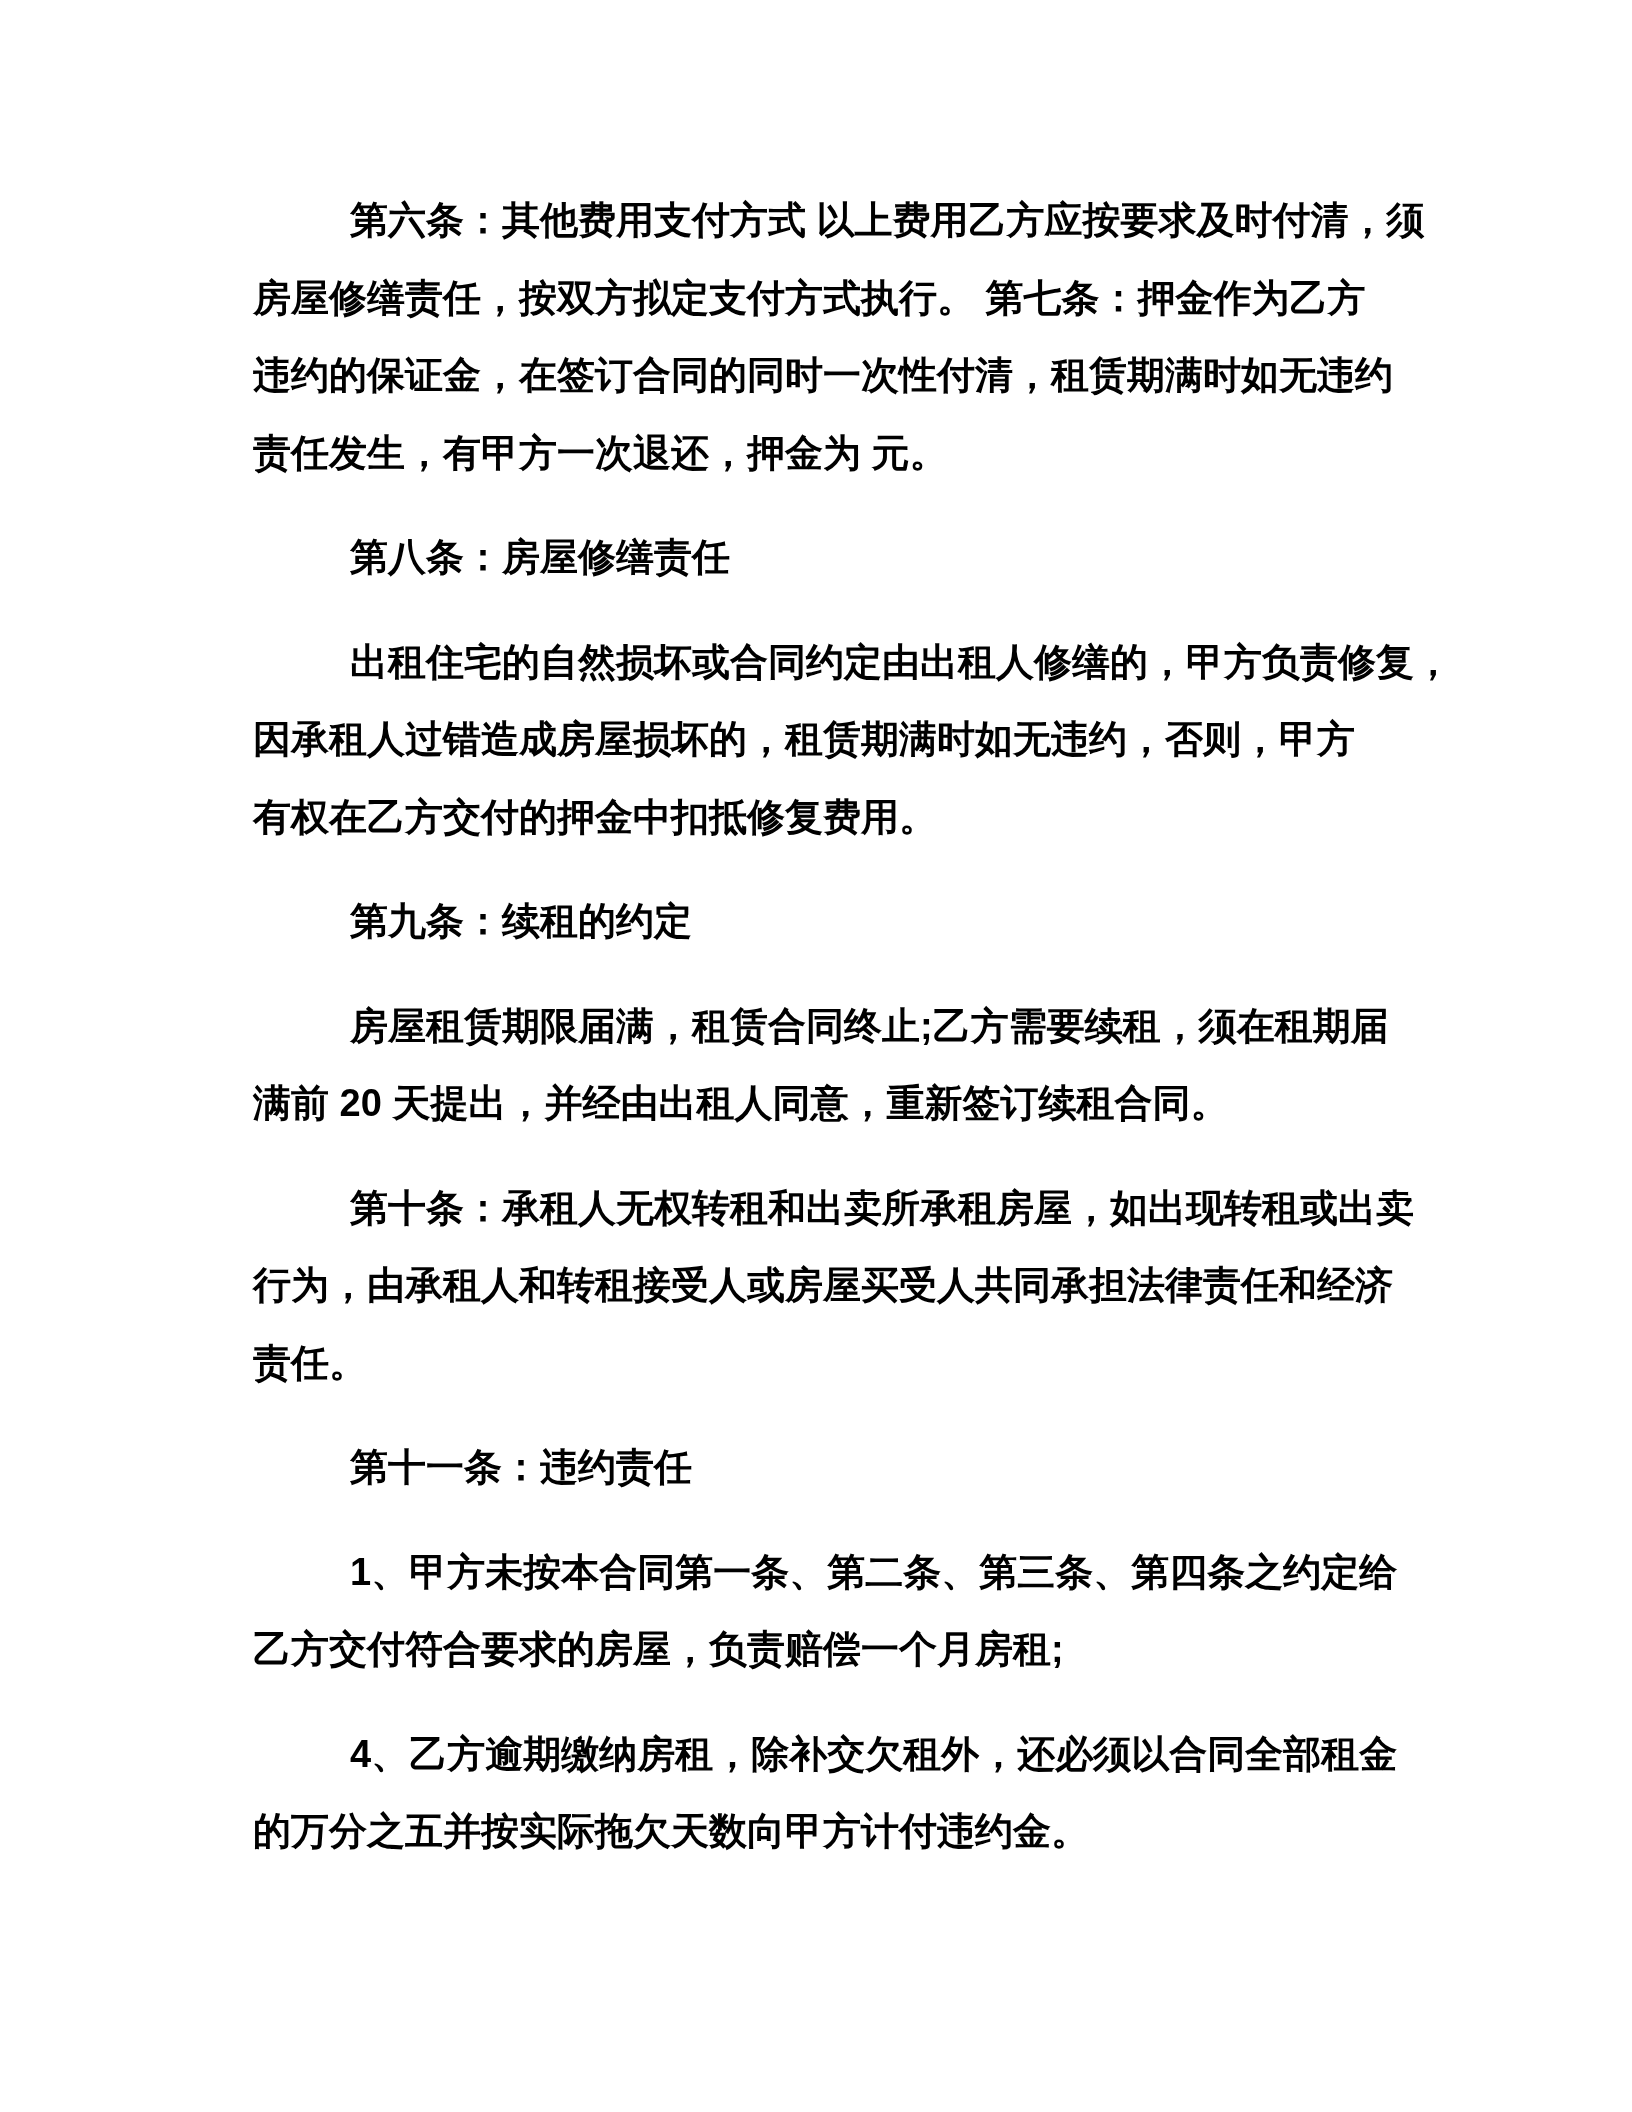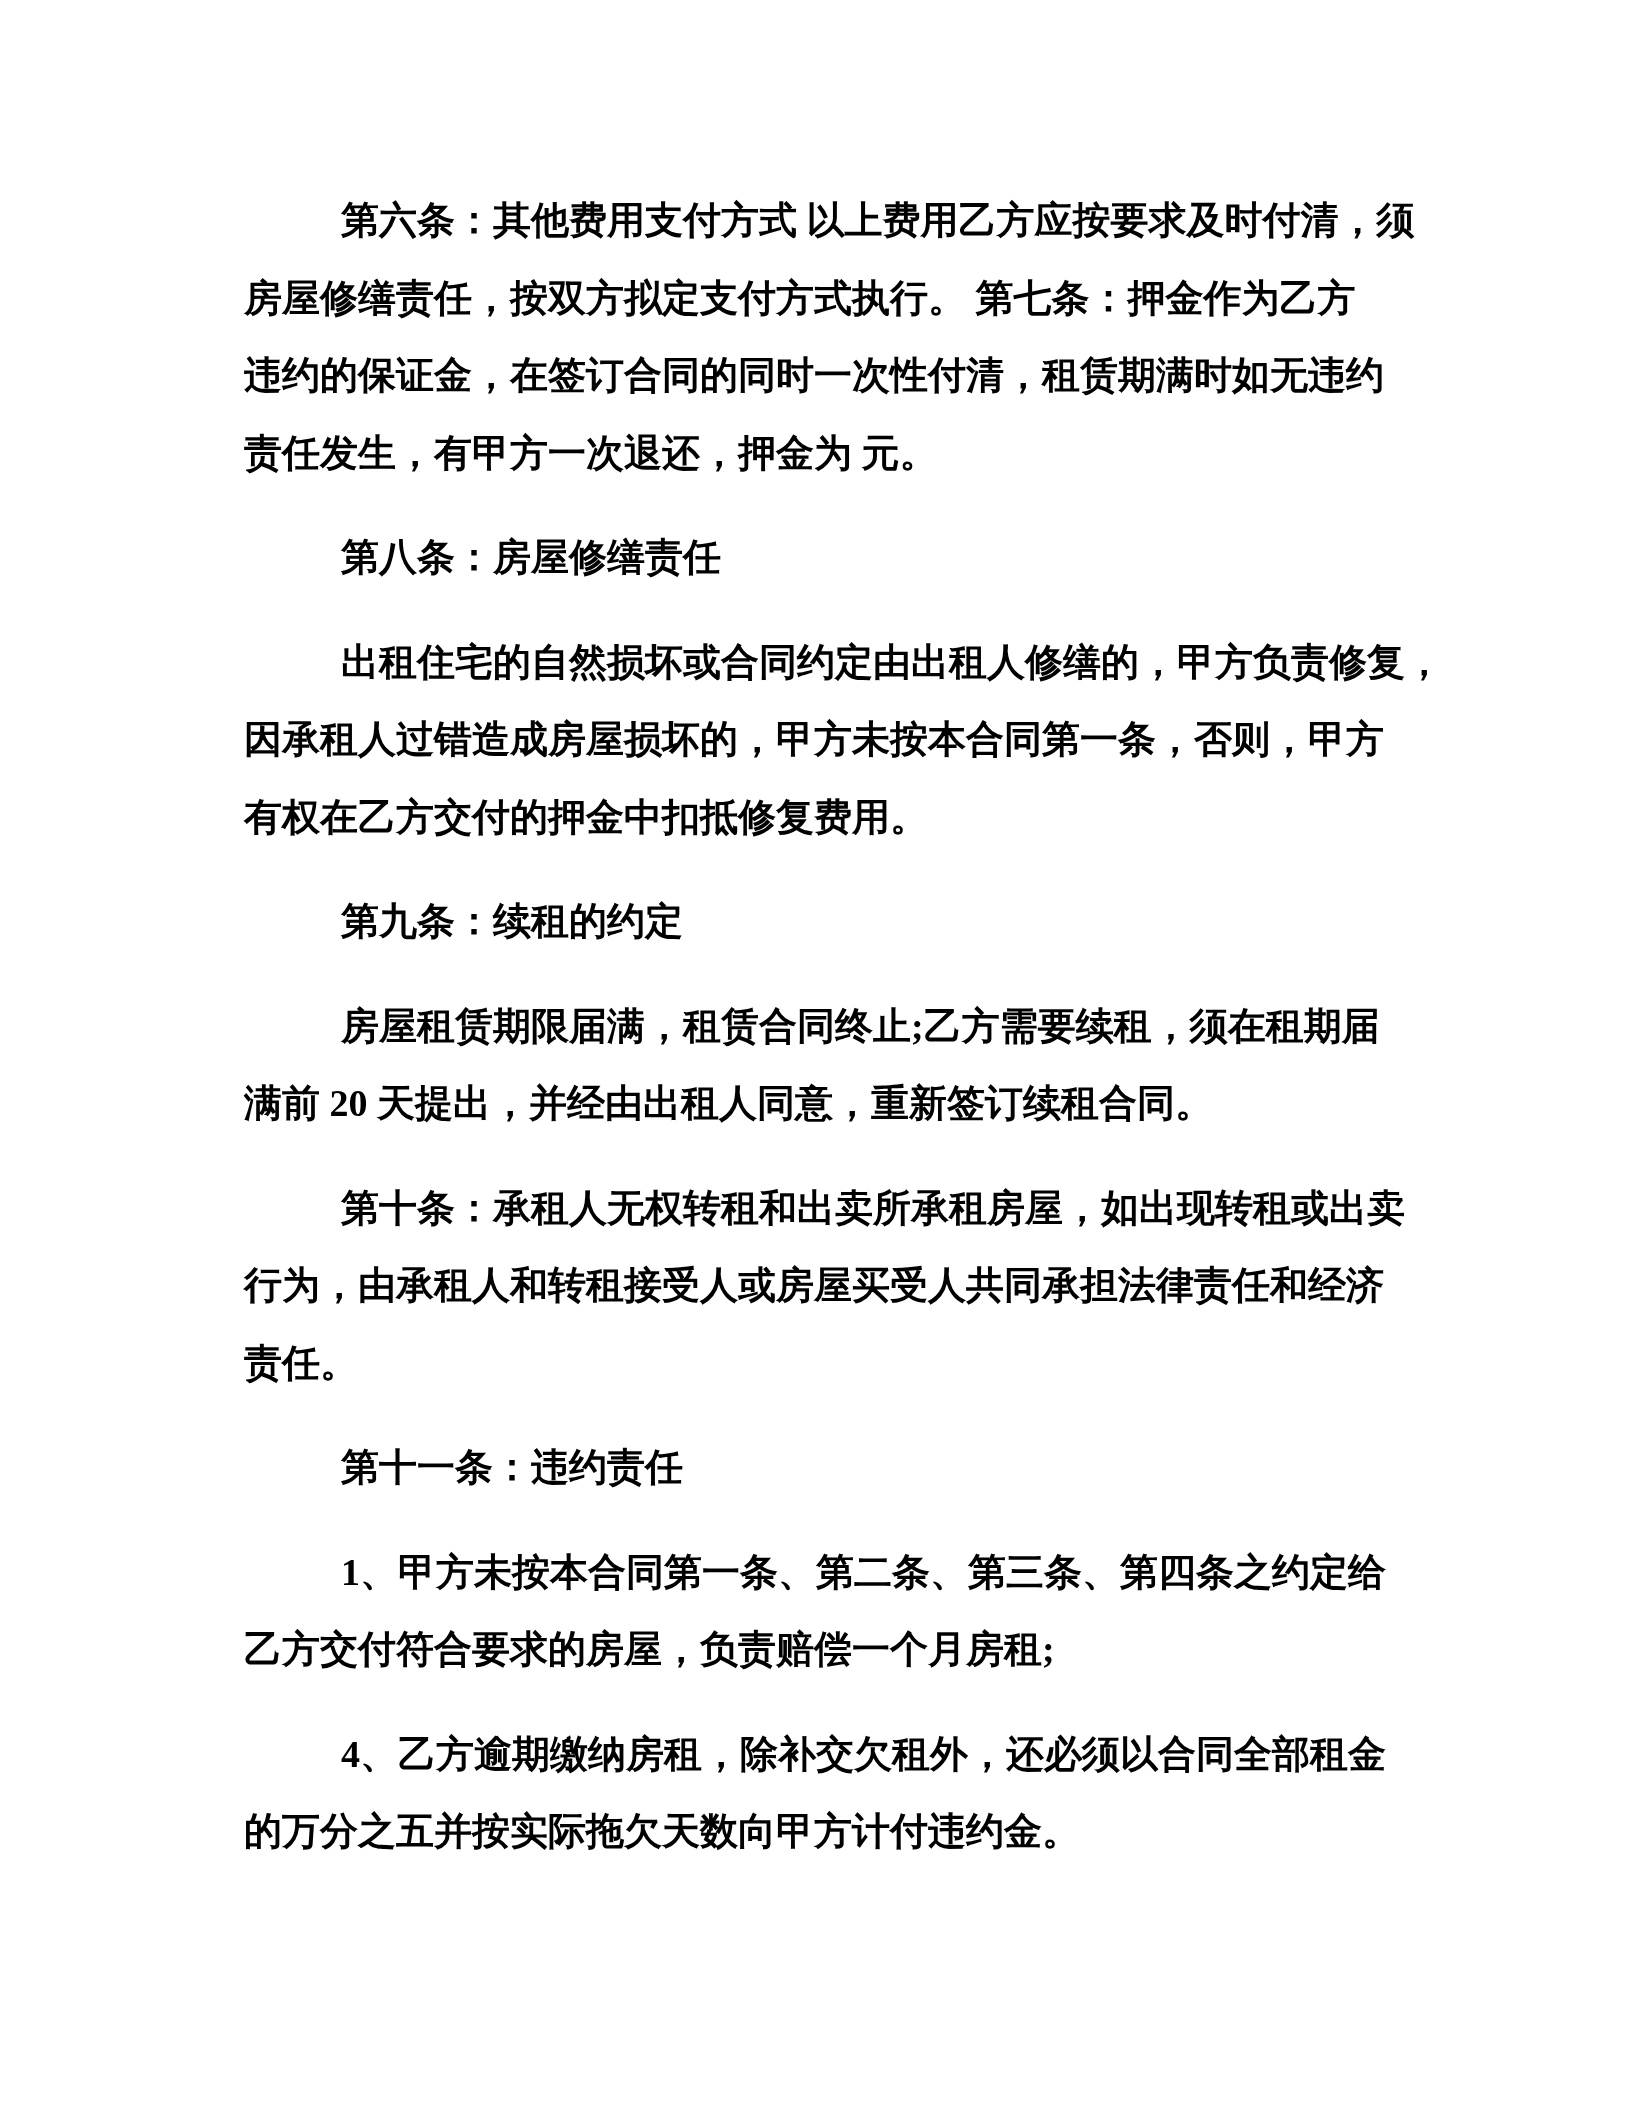--- a/index.html
+++ b/index.html
@@ -23,22 +23,21 @@
     left: 240px;
     top: 182px;
     width: 1260px;
     font-family: "Liberation Sans", sans-serif;
     font-weight: 700;
     font-size: 38px;
     color: #000000;
     letter-spacing: 0px;
   }
   .paragraph {
-    margin: 0 0 27px 4px;
-    font-family: Liberation Serif, serif;
+    margin: 0 0 27px 13px;
   }
   .line {
     line-height: 77.5px;
     white-space: pre;
     text-align: left;
   }
   .line.indent {
     padding-left: 97px;
   }
 </style>
@@ -51,21 +50,21 @@
         <div class="line indent">第六条：其他费用支付方式 以上费用乙方应按要求及时付清，须</div>
         <div class="line">房屋修缮责任，按双方拟定支付方式执行。 第七条：押金作为乙方</div>
         <div class="line">违约的保证金，在签订合同的同时一次性付清，租赁期满时如无违约</div>
         <div class="line">责任发生，有甲方一次退还，押金为 元。</div>
       </div>
       <div class="paragraph">
         <div class="line indent">第八条：房屋修缮责任</div>
       </div>
       <div class="paragraph">
         <div class="line indent">出租住宅的自然损坏或合同约定由出租人修缮的，甲方负责修复，</div>
-        <div class="line">因承租人过错造成房屋损坏的，甲方未按本合同第一条，否则，甲方</div>
+        <div class="line">因承租人过错造成房屋损坏的，租赁期满时如无违约，否则，甲方</div>
         <div class="line">有权在乙方交付的押金中扣抵修复费用。</div>
       </div>
       <div class="paragraph">
         <div class="line indent">第九条：续租的约定</div>
       </div>
       <div class="paragraph">
         <div class="line indent">房屋租赁期限届满，租赁合同终止;乙方需要续租，须在租期届</div>
         <div class="line">满前 20 天提出，并经由出租人同意，重新签订续租合同。</div>
       </div>
       <div class="paragraph">

